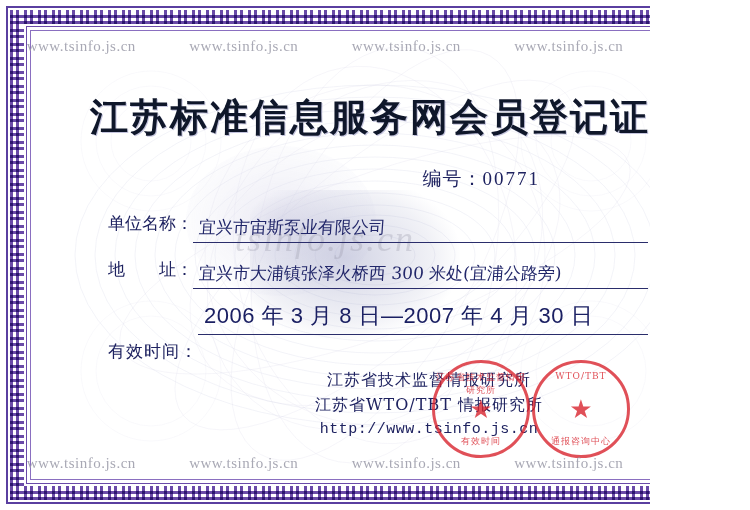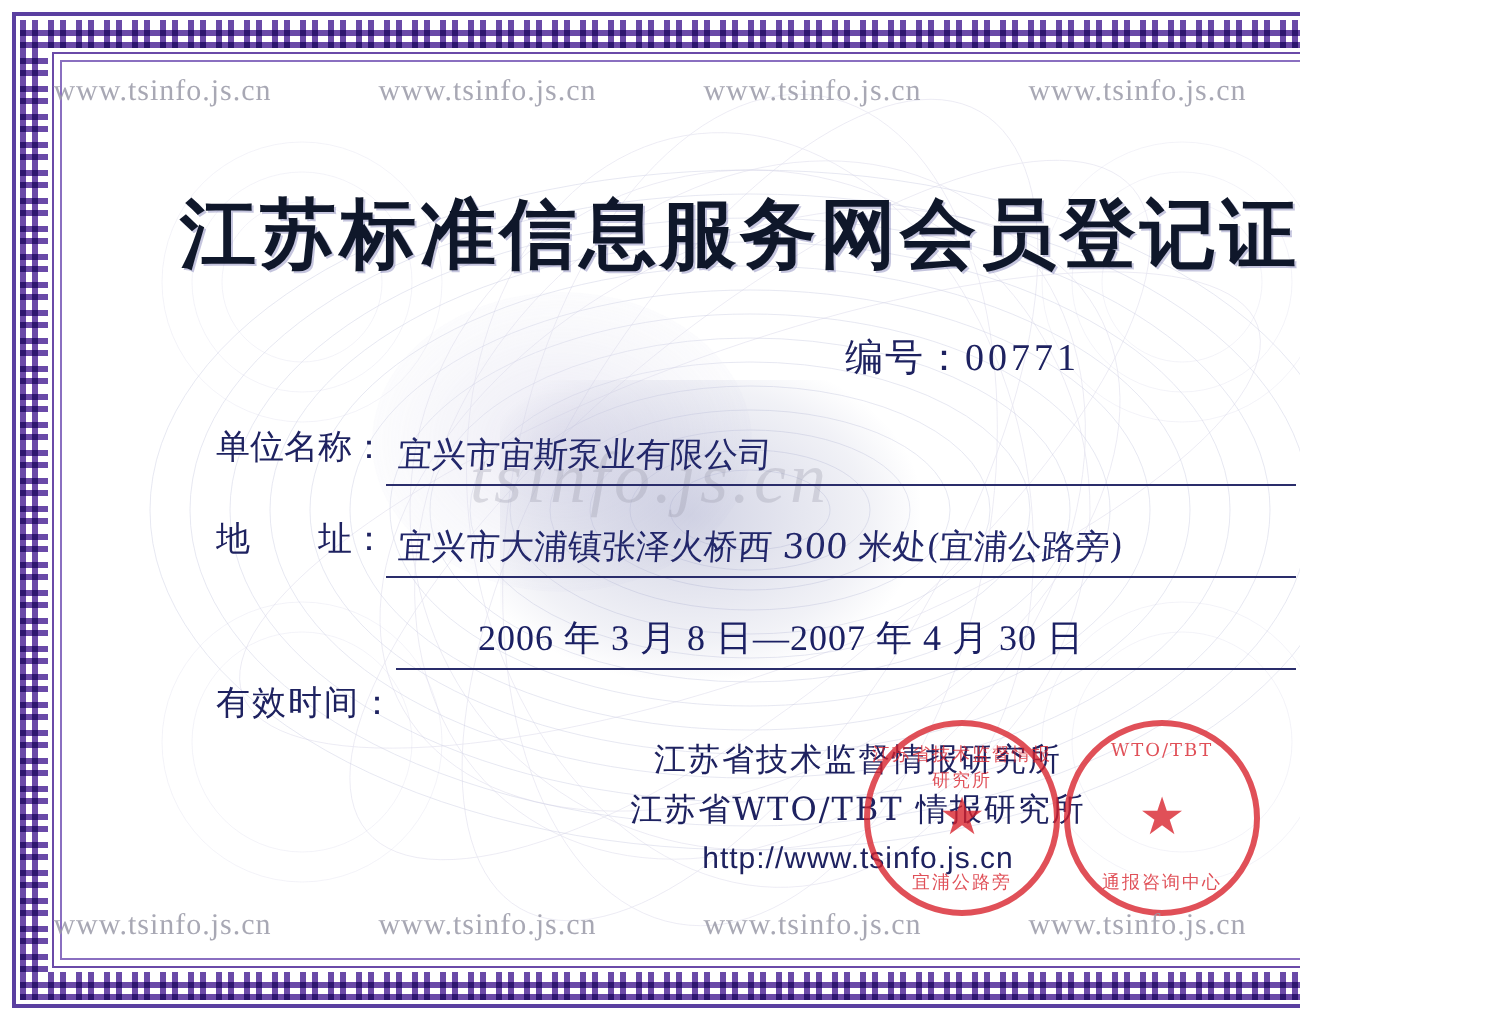--- a/index.html
+++ b/index.html
@@ -177,42 +177,41 @@
     color: #22276a;
     font-size: 17px;
     transform: skewX(-4deg);
   }
   .row-unit { }
   .row-addr { margin-top: 10px; }
   .row-valid { margin-top: 10px; }
 
   .valid-label { letter-spacing: 1px; margin-top: 36px; }
   .valid-value {
-    font-family: Liberation Serif, serif;
-    font-size: 18px;
+    font-family: Liberation Sans, sans-serif;
+    font-size: 22px;
     letter-spacing: 0.5px;
     color: #1b2063;
-    margin-left: 35px;
   }
 
   
   .issuer {
     position: absolute;
     right: 56px;
     top: 368px;
     width: 330px;
     text-align: center;
     font-family: "DejaVu Serif", serif;
     font-size: 16px;
     color: #1e2260;
     line-height: 1.55;
     letter-spacing: 1px;
   }
   .issuer .line-url {
-    font-family: Liberation Sans, sans-serif;
+    font-family: Liberation Mono, monospace;
     letter-spacing: 0.5px;
     font-size: 15px;
   }
   .issuer .line-date {
     letter-spacing: 6px;
     font-size: 17px;
   }
 
   
   .seal {
@@ -377,21 +376,21 @@
 
   <div class="issuer">
     <div>江苏省技术监督情报研究所</div>
     <div>江苏省WTO/TBT 情报研究所</div>
     <div class="line-url">http://www.tsinfo.js.cn</div>
   </div>
 
   <div class="seal seal-left">
     <span class="seal-arc-text">江苏省技术监督情报研究所</span>
     <span class="seal-star">★</span>
-    <span class="seal-bottom-text">宜浦公路旁</span>
+    <span class="seal-bottom-text">有效时间</span>
   </div>
 
   <div class="seal seal-right">
     <span class="seal-arc-text">WTO/TBT</span>
     <span class="seal-star">★</span>
     <span class="seal-bottom-text">通报咨询中心</span>
   </div>
 
   <div class="wm-row wm-bottom">
     <span>www.tsinfo.js.cn</span>

